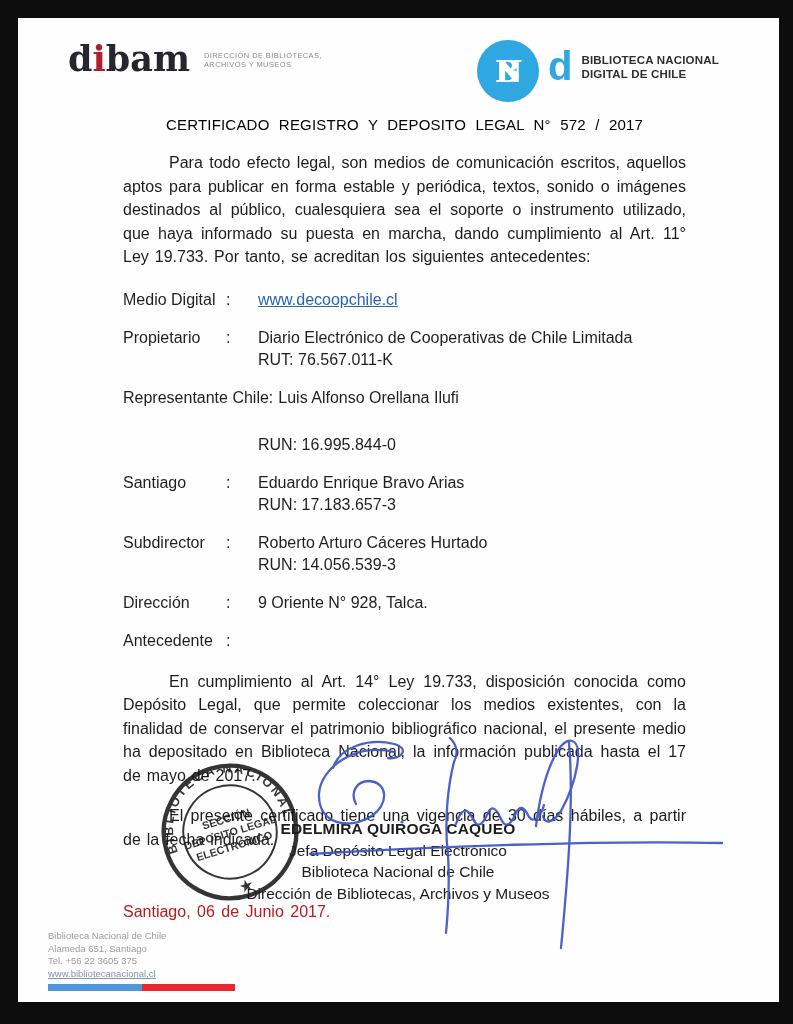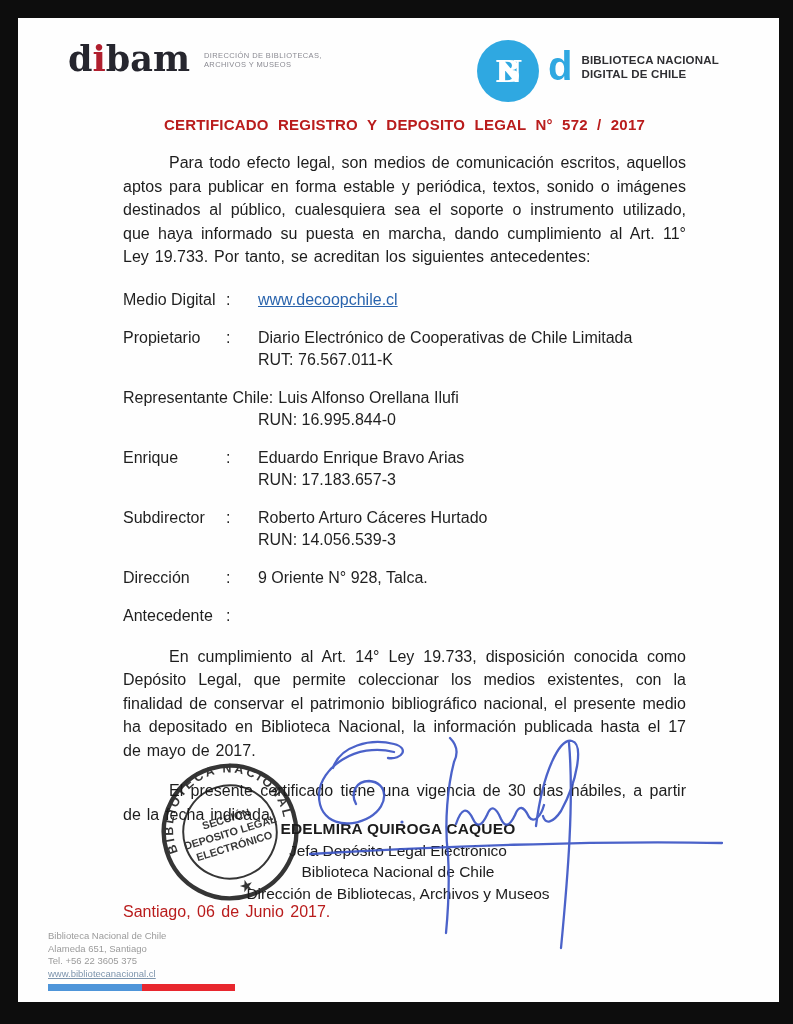--- a/index.html
+++ b/index.html
@@ -62,41 +62,41 @@
   .bn-text{
     font-size:11.5px;line-height:14px;font-weight:700;color:#2f2f33;
     letter-spacing:.2px;margin-top:-8px;
   }
   
   .doc-body{
     padding:98px 93px 0 105px;
   }
   .title{
     text-align:center;
-    font-weight:700;font-size:15px;
+    font-weight:400;font-size:15px;
     word-spacing:5px;letter-spacing:.2px;
-    color:#b91c1c;
+    color:#000000;
   }
   .para{
     margin:18px 0 0 0;
     font-size:16px;line-height:23.5px;
     text-align:justify;
     text-indent:46px;
     word-spacing:1.5px;
     color:#1d1d1d;
   }
   .fields{margin-top:20px;}
   .frow{display:flex;margin-bottom:16px;font-size:16px;line-height:22px;}
   .fr-label{width:135px;flex:0 0 auto;display:flex;}
   .fr-label .lt{width:103px;}
   .fr-value{width:424px;}
   .fr-value.just{text-align:justify;word-spacing:1px;}
   .frow.wide{display:block;}
   .frow.wide .line1 .lbl{margin-right:5px;}
-  .frow.wide .line2{margin-left:135px;}
+  .frow.wide .line2{margin-left:135px;margin-top:25px;}
   a.doclink{color:#2a64ad;text-decoration:underline;}
   a.footlink{color:#7e95ad;}
   
   .stamp{position:absolute;left:136px;top:738px;width:152px;height:152px;}
   
   .sig-svg{position:absolute;left:280px;top:712px;width:440px;height:225px;pointer-events:none;}
   .sig-block{
     position:absolute;left:190px;top:800px;width:380px;
     text-align:center;font-size:15.5px;line-height:21.5px;color:#1c1c1c;
   }
@@ -170,21 +170,21 @@
           </div>
         </div>
 
         <div class="frow wide">
           <div class="line1"><span class="lbl">Representante Chile:</span><span>Luis Alfonso Orellana Ilufi</span></div>
           <div class="line2">RUN: 16.995.844-0</div>
         </div>
 
         <div class="frow">
           <div class="fr-label">
-              <span class="lt">Enrique</span>
+              <span class="lt">Santiago</span>
               <span>:</span>
             </div>
           <div class="fr-value">
             <div>Eduardo Enrique Bravo Arias</div>
             <div>RUN: 17.183.657-3</div>
           </div>
         </div>
 
         <div class="frow">
           <div class="fr-label">

